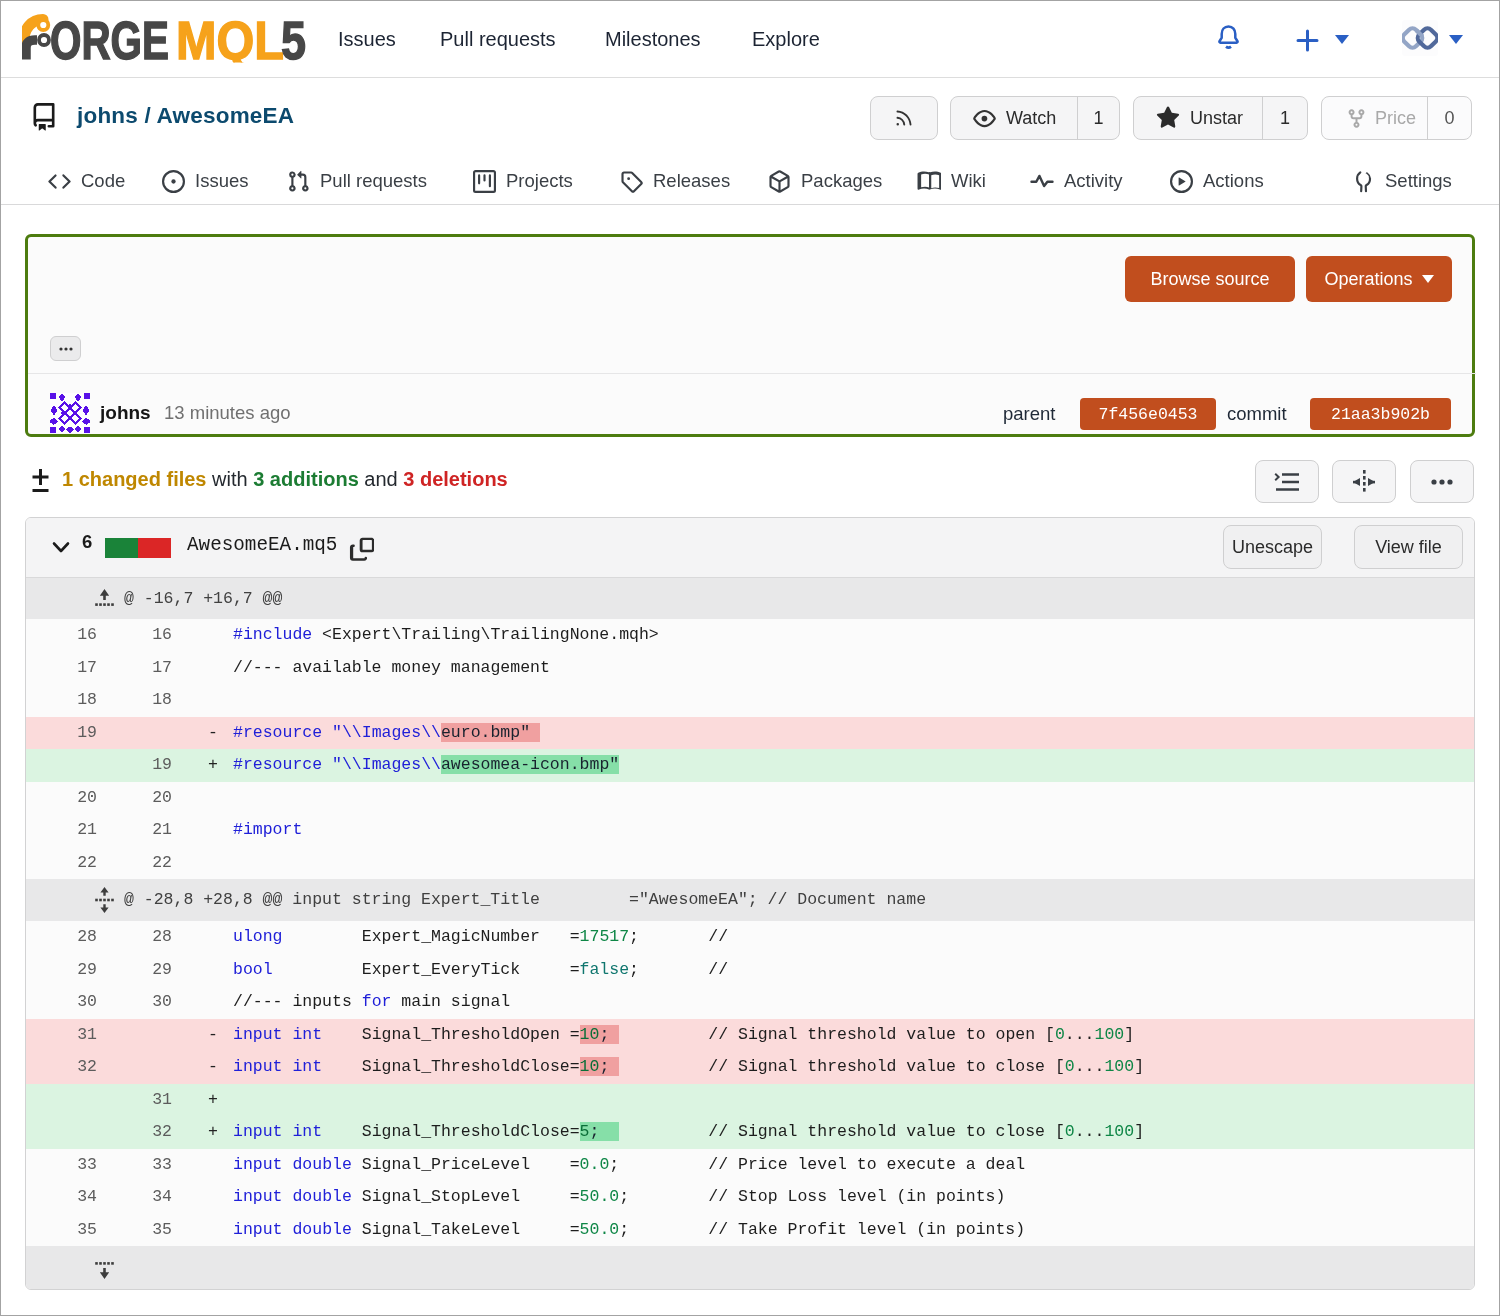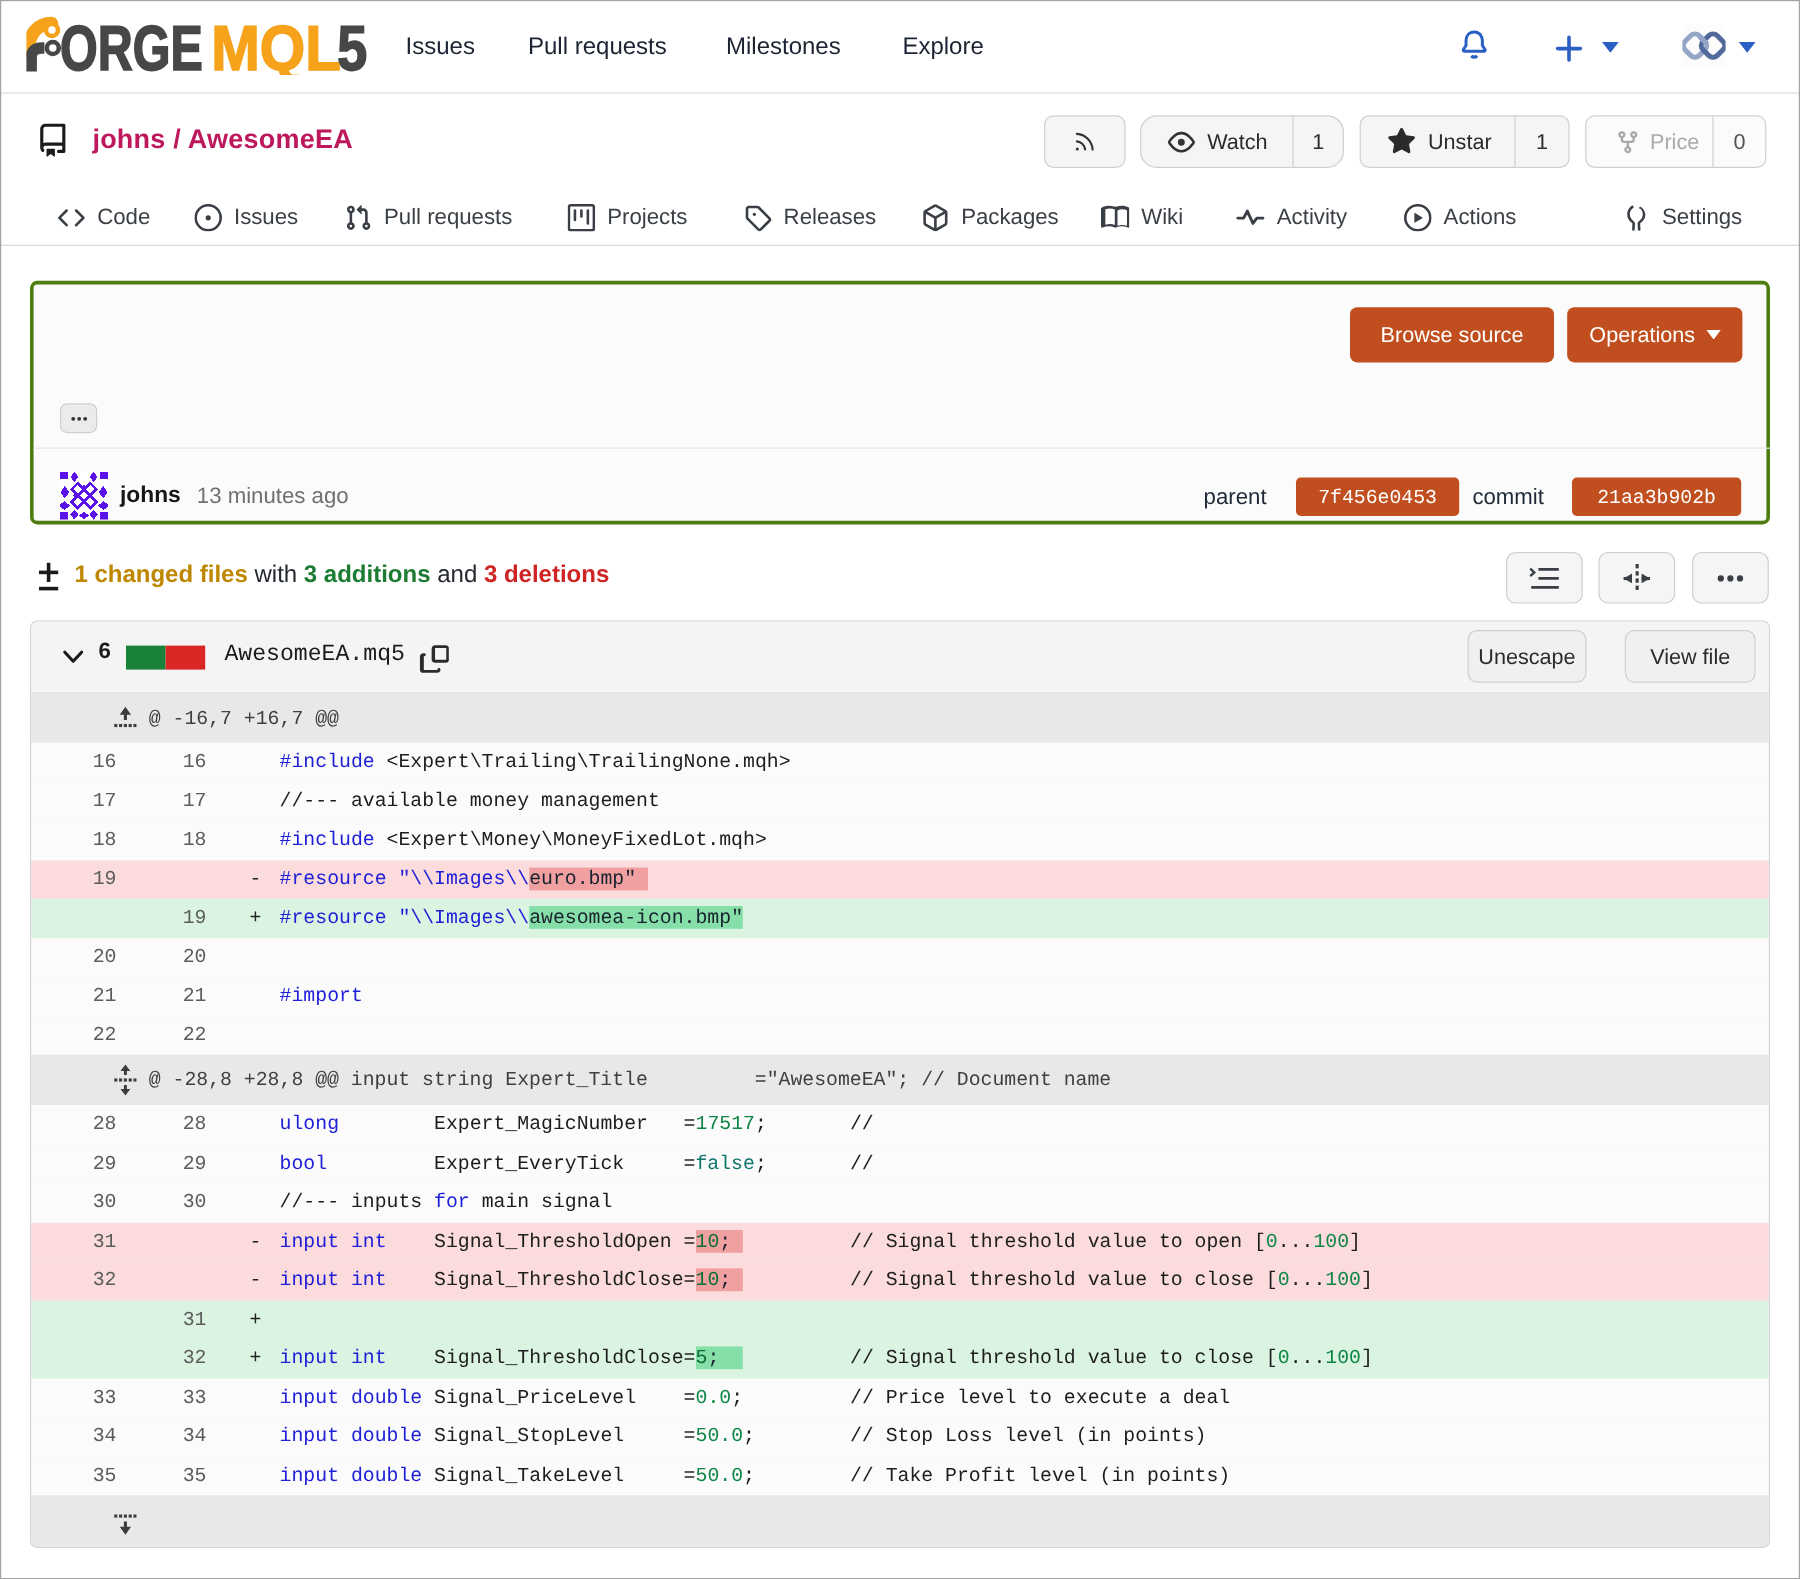--- a/index.html
+++ b/index.html
@@ -8,21 +8,21 @@
 .frame { position:absolute; left:0; top:0; width:1500px; height:1316px; border:1px solid #a3a3a3; pointer-events:none; z-index:99; }
 .abs { position:absolute; }
 svg { display:block; }
 
 
 .navbar { position:absolute; left:0; top:0; width:1500px; height:78px; background:#fff; border-bottom:1px solid #dddddd; }
 .navlink { position:absolute; top:0; height:78px; line-height:78px; font-size:20px; color:#1c2433; }
 
 
 .rh-title { position:absolute; left:30px; top:100px; display:flex; align-items:center; }
-.rh-title .t { font-size:22.5px; font-weight:700; color:#be185d; margin-left:19px; letter-spacing:0.2px; }
+.rh-title .t { font-size:22.5px; font-weight:700; color:#0c4a6e; margin-left:19px; letter-spacing:0.2px; }
 .btn { border:1px solid #cfcfd0; background:#f5f5f6; border-radius:8px; color:#2b2b2b; display:flex; align-items:center; justify-content:center; }
 .hbtn { position:absolute; top:96px; height:44px; font-size:18px; }
 .hbtn .cnt { border-left:1px solid #cfcfd0; align-self:stretch; display:flex; align-items:center; justify-content:center; }
 
 
 .tabs { position:absolute; left:0; top:158px; width:1500px; height:46px; }
 .tab { position:absolute; top:0; height:46px; display:flex; align-items:center; font-size:18.5px; color:#3a3f45; gap:10px; }
 .tabline { position:absolute; left:0; top:204px; width:1500px; border-top:1px solid #d9d9da; }
 
 
@@ -123,21 +123,21 @@
     <path d="M2 2.5A2.5 2.5 0 0 1 4.5 0h8.75a.75.75 0 0 1 .75.75v12.5a.75.75 0 0 1-.75.75h-2.5a.75.75 0 0 1 0-1.5h1.75v-2h-8a1 1 0 0 0-.714 1.7.75.75 0 1 1-1.072 1.05A2.495 2.495 0 0 1 2 11.5Zm10.5-1h-8a1 1 0 0 0-1 1v6.708A2.486 2.486 0 0 1 4.5 9h8ZM5 12.25a.25.25 0 0 1 .25-.25h3.5a.25.25 0 0 1 .25.25v3.25a.25.25 0 0 1-.4.2l-1.45-1.087a.249.249 0 0 0-.3 0L5.4 15.7a.25.25 0 0 1-.4-.2Z"></path>
   </svg>
   <div class="t">johns / AwesomeEA</div>
 </div>
 
 <div class="btn hbtn" style="left:870px; width:68px;">
   <svg width="20" height="20" viewBox="0 0 16 16" fill="#333">
       <path d="M2.002 2.725a.75.75 0 0 1 .797-.699C8.79 2.42 13.58 7.21 13.974 13.201a.75.75 0 0 1-1.497.098 10.502 10.502 0 0 0-9.776-9.776.747.747 0 0 1-.7-.798ZM2.84 7.05h-.002a7.002 7.002 0 0 1 6.113 6.111.75.75 0 0 1-1.49.178 5.503 5.503 0 0 0-4.8-4.8.75.75 0 0 1 .179-1.489ZM2 13a1 1 0 1 1 2 0 1 1 0 0 1-2 0Z"></path>
     </svg>
 </div>
-<div class="btn hbtn" style="left:950px; width:170px; justify-content:flex-start;border-radius:14px;">
+<div class="btn hbtn" style="left:950px; width:170px; justify-content:flex-start;">
   <svg style="margin-left:22px" width="23" height="23" viewBox="0 0 16 16" fill="#333">
       <path d="M8 2c1.981 0 3.671.992 4.933 2.078 1.27 1.091 2.187 2.345 2.637 3.023a1.62 1.62 0 0 1 0 1.798c-.45.678-1.367 1.932-2.637 3.023C11.67 13.008 9.981 14 8 14c-1.981 0-3.671-.992-4.933-2.078C1.797 10.83.88 9.576.43 8.898a1.62 1.62 0 0 1 0-1.798c.45-.677 1.367-1.931 2.637-3.022C4.33 2.992 6.019 2 8 2ZM1.679 7.932a.12.12 0 0 0 0 .136c.411.622 1.241 1.75 2.366 2.717C5.176 11.758 6.527 12.5 8 12.5c1.473 0 2.825-.742 3.955-1.715 1.124-.967 1.954-2.096 2.366-2.717a.12.12 0 0 0 0-.136c-.412-.621-1.242-1.75-2.366-2.717C10.824 4.242 9.473 3.5 8 3.5c-1.473 0-2.825.742-3.955 1.715-1.124.967-1.954 2.096-2.366 2.717ZM8 10a2 2 0 1 1-.001-3.999A2 2 0 0 1 8 10Z"></path>
     </svg>
   <span style="margin-left:10px;">Watch</span>
   <span class="cnt" style="margin-left:auto; width:42px;">1</span>
 </div>
 <div class="btn hbtn" style="left:1133px; width:175px; justify-content:flex-start;">
   <svg style="margin-left:22px" width="24" height="24" viewBox="0 0 16 16" fill="#2b2b2b">
       <path d="M8 .25a.75.75 0 0 1 .673.418l1.882 3.815 4.21.612a.75.75 0 0 1 .416 1.279l-3.046 2.97.719 4.192a.751.751 0 0 1-1.088.791L8 12.347l-3.766 1.98a.75.75 0 0 1-1.088-.79l.72-4.194L.818 6.374a.75.75 0 0 1 .416-1.28l4.21-.611L7.327.668A.75.75 0 0 1 8 .25Z"></path>
     </svg>
@@ -325,21 +325,21 @@
           <rect x="0.2" y="14.8" width="2.6" height="2.6"></rect>
           <rect x="4.2" y="14.8" width="2.6" height="2.6"></rect>
           <rect x="8.2" y="14.8" width="2.6" height="2.6"></rect>
           <rect x="12.2" y="14.8" width="2.6" height="2.6"></rect>
           <rect x="16.2" y="14.8" width="2.6" height="2.6"></rect>
         </g>
       </svg>@ -16,7 +16,7 @@</div>
 
   <div class="row ctx"><span class="n1">16</span><span class="n2">16</span><span class="sg"> </span><span class="code"><span class="kb">#include</span> &lt;Expert\Trailing\TrailingNone.mqh&gt;</span></div>
   <div class="row ctx"><span class="n1">17</span><span class="n2">17</span><span class="sg"> </span><span class="code">//--- available money management</span></div>
-  <div class="row ctx"><span class="n1">18</span><span class="n2">18</span><span class="sg"> </span><span class="code"><span class="kb">#include</span> &lt;Expert\Money\MoneyFixedLot.mqh&gt;</span></div>
+  <div class="row ctx"><span class="n1">18</span><span class="n2">18</span><span class="sg"> </span></div>
   <div class="row del"><span class="n1">19</span><span class="n2"> </span><span class="sg">-</span><span class="code"><span class="kb">#resource</span> <span class="kb">"\\Images\\</span><span class="hl-d">euro.bmp" </span></span></div>
   <div class="row add"><span class="n1"> </span><span class="n2">19</span><span class="sg">+</span><span class="code"><span class="kb">#resource</span> <span class="kb">"\\Images\\</span><span class="hl-a">awesomea-icon.bmp"</span></span></div>
   <div class="row ctx"><span class="n1">20</span><span class="n2">20</span><span class="sg"> </span><span class="code"></span></div>
   <div class="row ctx"><span class="n1">21</span><span class="n2">21</span><span class="sg"> </span><span class="code"><span class="kb">#import</span></span></div>
   <div class="row ctx"><span class="n1">22</span><span class="n2">22</span><span class="sg"> </span><span class="code"></span></div>
 
   <div class="hunk" style="height:42px; line-height:42px;"><svg class="exp" width="19" height="27" viewBox="0 0 19 27" fill="#3d3d3d">
         <path d="M9.5 0.5 L13.6 6 L10.7 6 L10.7 9.3 L8.3 9.3 L8.3 6 L5.4 6 Z"></path>
         <g>
           <rect x="0.2" y="12.2" width="2.6" height="2.6"></rect>

